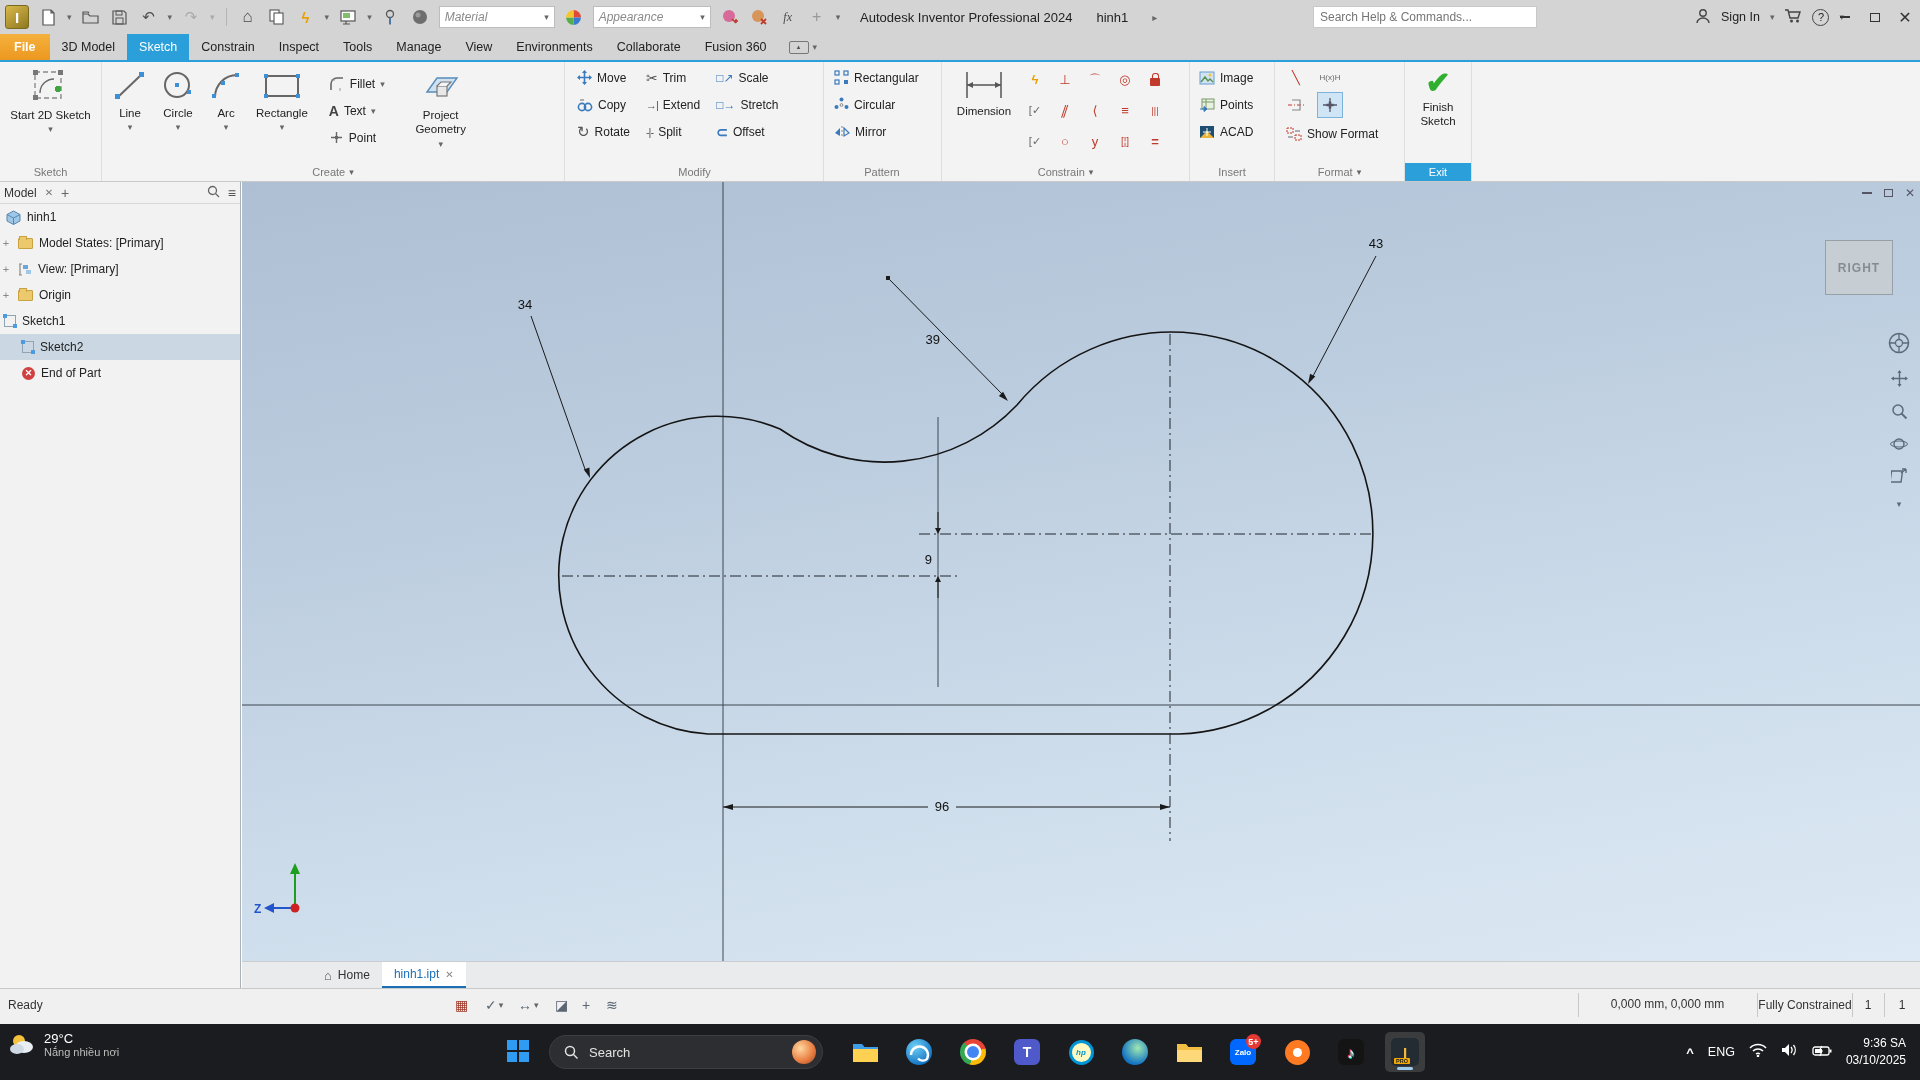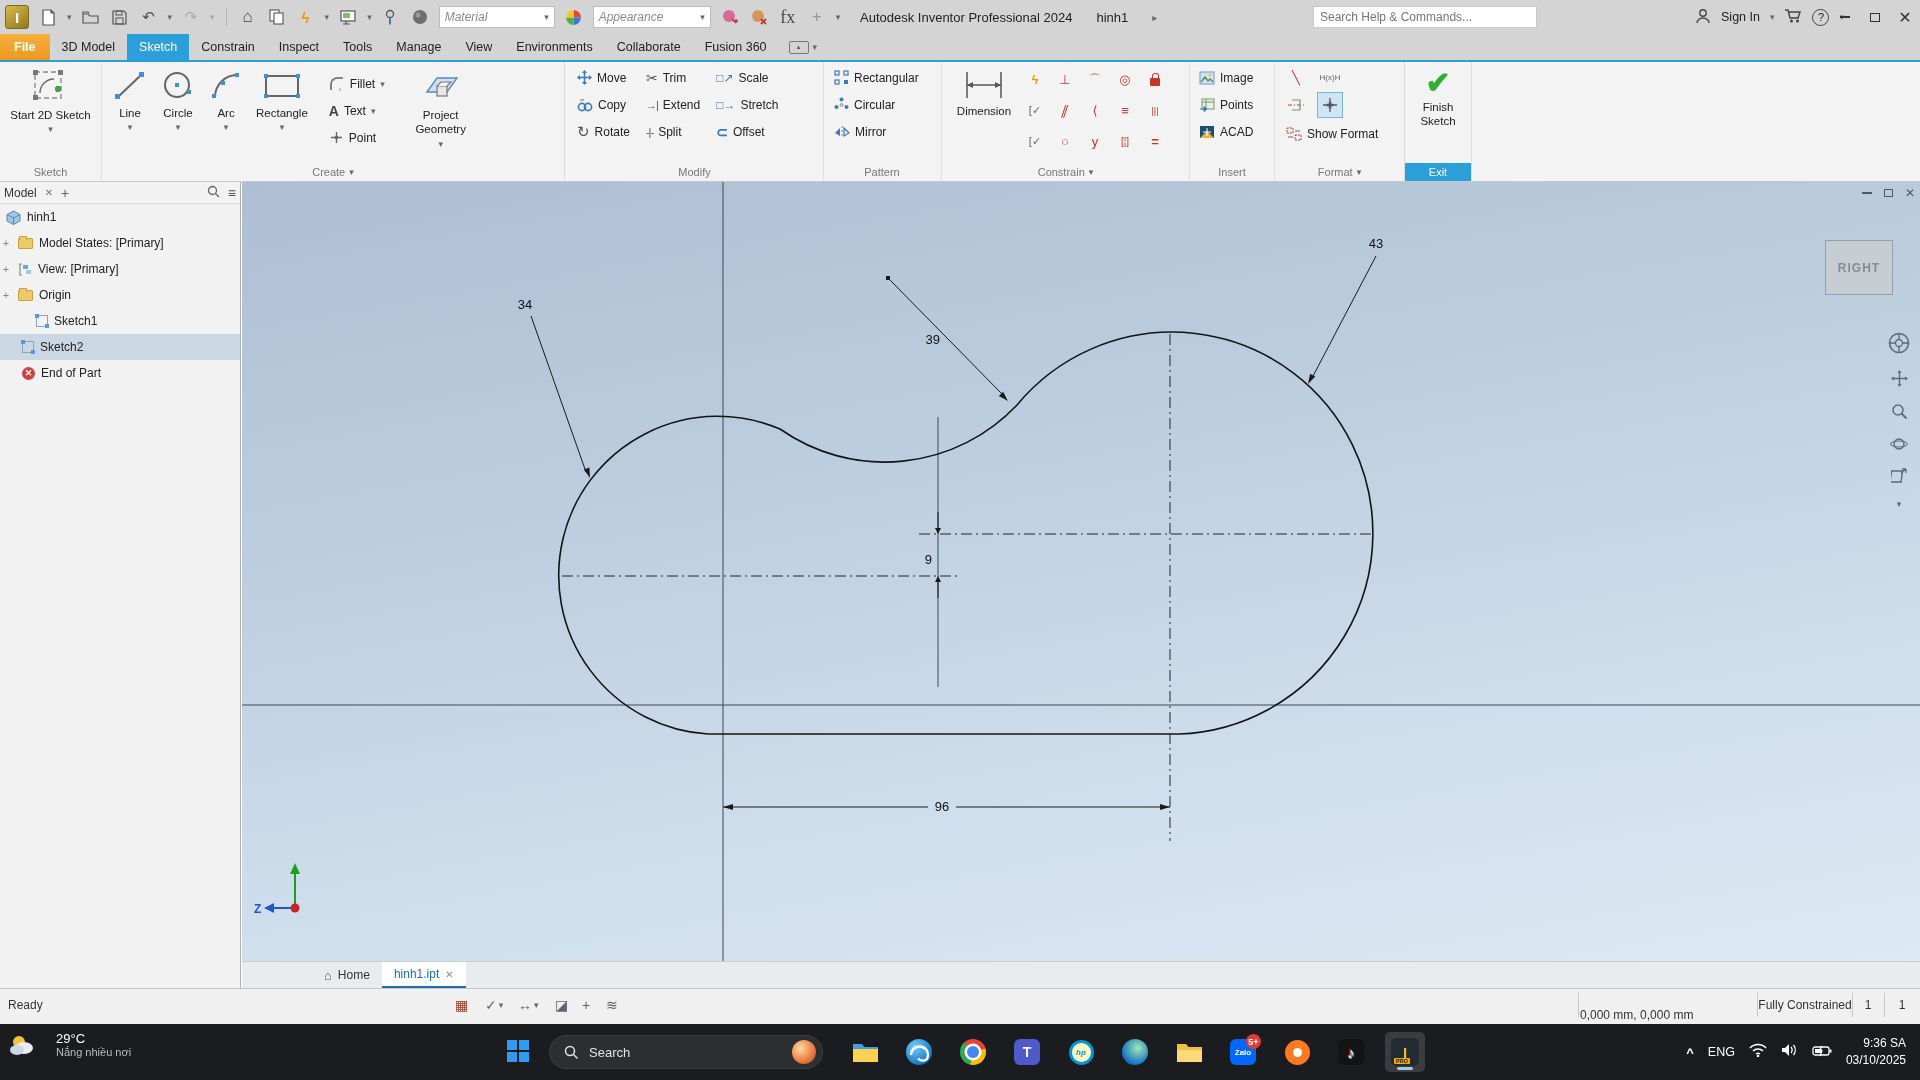--- a/index.html
+++ b/index.html
@@ -104,21 +104,21 @@
   .dtab.active { background:#fff; color:#1b6fb5; border-bottom:2px solid #1b6fb5; }
 
   
   .statusbar { position:absolute; left:0; top:988px; width:1920px; height:36px; background:#f0f0f0;
                border-top:1px solid #c8c8c8; font-size:12px; color:#333; }
   .st-sep { position:absolute; top:4px; width:1px; height:24px; background:#c8c8c8; }
   .st-ic { color:#5a6673; font-size:14px; display:inline-flex; align-items:center; gap:2px; }
 
   
   .taskbar { position:absolute; left:0; top:1024px; width:1920px; height:56px; background:#1b1c1f; }
-  .weather { position:absolute; left:8px; top:7px; display:flex; gap:20px; align-items:center; }
+  .weather { position:absolute; left:8px; top:7px; display:flex; gap:8px; align-items:flex-start; }
   .wtxt1 { color:#fff; font-size:13px; } .wtxt2 { color:#bdbdbd; font-size:11px; }
   .startbtn { position:absolute; left:506px; top:15px; }
   .tsearch { position:absolute; left:549px; top:11px; width:274px; height:34px; background:#2d2e32;
              border:1px solid #3d3e42; border-radius:17px; display:flex; align-items:center;
              padding:0 6px 0 14px; gap:10px; }
   .tsearch span { color:#e3e3e3; font-size:13px; }
   .bingimg { margin-left:auto; width:24px; height:24px; border-radius:50%;
              background:radial-gradient(circle at 35% 35%, #ffd9a0, #e87a3e 60%, #8a4a2b); }
   .tb-app { position:absolute; top:8px; width:40px; height:40px; display:flex; align-items:center;
             justify-content:center; border-radius:5px; }
@@ -233,21 +233,21 @@
           <circle cx="7" cy="7" r="6" fill="#d86a9a"></circle>
           <path d="M10 10 l4 4 M12 12 h4 M14 10 v4" stroke="#c0392b" stroke-width="1.5"></path>
         </svg>
       </span>
     <span class="qico">
       <svg width="16" height="16">
           <circle cx="7" cy="7" r="6" fill="#d8955a"></circle>
           <path d="M10 10 l5 5 M15 10 l-5 5" stroke="#c0392b" stroke-width="1.8"></path>
         </svg>
       </span>
-    <span class="qico" style="font-family:'Liberation Serif',serif;font-size:18px">fx</span>
+    <span class="qico" style="font-style:italic;font-family:'Liberation Serif',serif;font-size:12px">fx</span>
     <span class="qico" style="color:#999;font-size:16px">+</span>
     <span class="caret">▾</span>
   </div>
 
   <div class="title-center">
     <span>Autodesk Inventor Professional 2024</span>
     <span>hinh1</span>
     <span class="caret" style="font-size:10px">▸</span>
   </div>
 
@@ -655,21 +655,21 @@
         <rect x="5" y="2" width="5" height="4" fill="#6aa6d8"></rect>
         <rect x="8" y="7" width="5" height="4" fill="#9fc7e8"></rect>
       </svg>
     <span>View: [Primary]</span>
   </div>
   <div class="brow">
     <span class="expander">+</span>
     <span class="folder"></span>
     <span>Origin</span>
   </div>
-  <div class="brow" style="padding-left:36px">
+  <div class="brow" style="padding-left:4px">
     <span class="sketchic"></span>
     <span>Sketch1</span>
   </div>
   <div class="brow sel" style="padding-left:22px">
     <span class="sketchic"></span>
     <span>Sketch2</span>
   </div>
   <div class="brow" style="padding-left:22px">
     <span class="eop">✕</span>
     <span>End of Part</span>
@@ -774,21 +774,21 @@
 
 <div class="statusbar">
   <span class="abs" style="left:8px;top:9px">Ready</span>
   <span class="abs st-ic" style="left:455px;top:8px;color:#a03a2a">▦</span>
   <span class="abs st-ic" style="left:485px;top:8px">✓<span class="caret">▾</span></span>
   <span class="abs st-ic" style="left:518px;top:8px">↔<span class="caret">▾</span></span>
   <span class="abs st-ic" style="left:555px;top:8px">◪</span>
   <span class="abs st-ic" style="left:582px;top:8px">+</span>
   <span class="abs st-ic" style="left:606px;top:8px">≋</span>
   <span class="st-sep" style="left:1578px"></span>
-  <span class="abs" style="left:1580px;top:19px;width:175px;">0,000 mm, 0,000 mm</span>
+  <span class="abs" style="left:1580px;top:8px;width:175px;text-align:center">0,000 mm, 0,000 mm</span>
   <span class="st-sep" style="left:1757px"></span>
   <span class="abs" style="left:1758px;top:9px;width:94px;text-align:center">Fully Constrained</span>
   <span class="st-sep" style="left:1852px"></span>
   <span class="abs" style="left:1852px;top:9px;width:32px;text-align:center">1</span>
   <span class="st-sep" style="left:1884px"></span>
   <span class="abs" style="left:1884px;top:9px;width:36px;text-align:center">1</span>
 </div>
 
 <div class="taskbar">
   <div class="weather">

